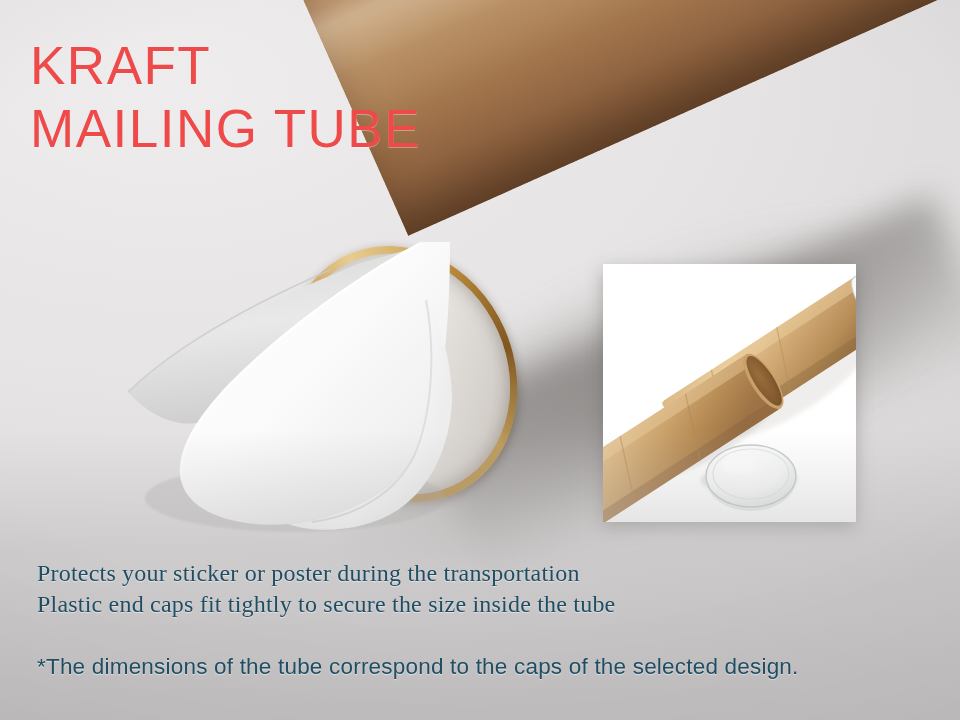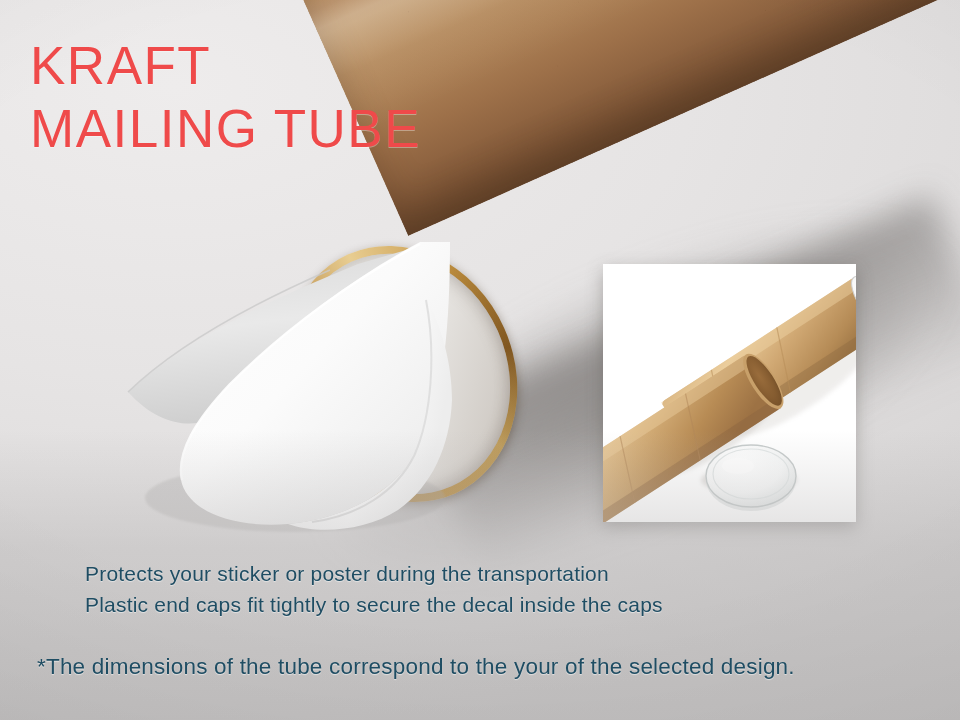--- a/index.html
+++ b/index.html
@@ -136,27 +136,26 @@
     line-height:63px;
     letter-spacing:1.5px;
     white-space:pre;
     text-shadow:0 1px 0 rgba(255,255,255,.35);
   }
   .headline .l2{display:block;text-align:center;}
 
   .bullets{
     position:absolute;left:37px;top:558px;
     color:#1f4d63;
-    font-family:Liberation Sans, sans-serif;
+    font-family:Liberation Serif, serif;
     font-weight:400;
-    font-size:21px;
+    font-size:24px;
     line-height:31px;
     letter-spacing:.2px;
     text-shadow:0 1px 1px rgba(255,255,255,.55);
-    margin-left:48px;
   }
   .bullets div{white-space:nowrap;}
 
   .footnote{
     position:absolute;left:37px;top:654px;
     color:#1f4d63;
     font-family:"Liberation Sans","DejaVu Sans",sans-serif;
     font-weight:400;
     font-size:22.5px;
     letter-spacing:.2px;
@@ -305,18 +304,18 @@
     </svg>
   </div>
 
   <div class="floor-shade"></div>
   <div class="vignette"></div>
 
   <div class="headline"><span>KRAFT</span><span class="l2">MAILING TUBE</span></div>
 
   <div class="bullets">
     <div>Protects your sticker or poster during the transportation</div>
-    <div>Plastic end caps fit tightly to secure the decal inside the caps</div>
+    <div>Plastic end caps fit tightly to secure the size inside the tube</div>
   </div>
 
-  <div class="footnote">*The dimensions of the tube correspond to the your of the selected design.</div>
+  <div class="footnote">*The dimensions of the tube correspond to the caps of the selected design.</div>
 
 </div>
 
 </body></html>

